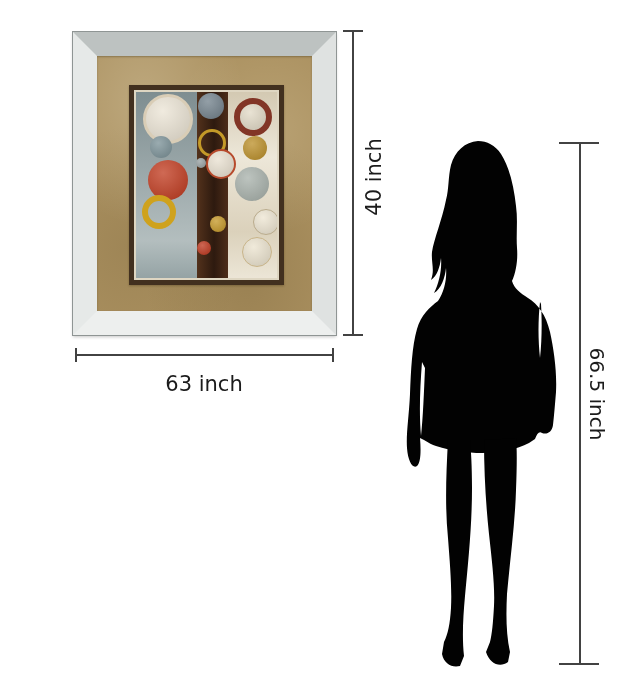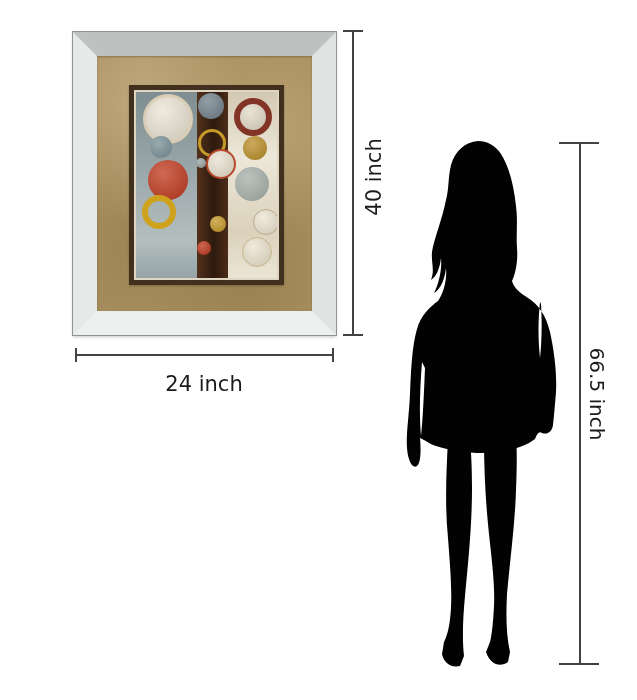--- a/index.html
+++ b/index.html
@@ -89,21 +89,21 @@
   </div>
 
   <div class="dim" style="left:352px;top:30px;width:2px;height:306px;"></div>
   <div class="dim" style="left:343px;top:30px;width:20px;height:2px;"></div>
   <div class="dim" style="left:343px;top:334px;width:20px;height:2px;"></div>
   <div class="dim-label rot-ccw" style="left:374px;top:177px;">40 inch</div>
 
   <div class="dim" style="left:75px;top:354px;width:259px;height:2px;"></div>
   <div class="dim" style="left:75px;top:348px;width:2px;height:14px;"></div>
   <div class="dim" style="left:332px;top:348px;width:2px;height:14px;"></div>
-  <div class="dim-label" style="left:204px;top:384px;">24 inch</div>
+  <div class="dim-label" style="left:204px;top:384px;">63 inch</div>
 
   <svg class="silhouette" viewBox="0 0 168 528">
     <path fill-rule="evenodd" d="M 76,1 C 63,2 53,11 49,25 C 46,37 47,49 44,60 C 40,80 32,99 30,112
              C 29,122 33,130 29,140 C 35,136 38,127 39,118 C 40,130 37,143 32,153
              C 39,149 43,138 44,128 C 45,140 42,152 36,161 C 28,167 19,175 15,189
              C 10,206 9,230 8,254 C 7,276 4,294 5,308 C 6,322 11,329 15,326
              C 19,322 19,310 18,298 L 22,300 C 27,303 30,305 34,306
              C 50,311 65,313 80,313 C 97,313 114,310 127,303 L 133,299
              C 135,294 137,291 140,293 C 145,295 150,292 151,285
              C 152,276 153,264 154,252 C 155,232 152,210 148,192

